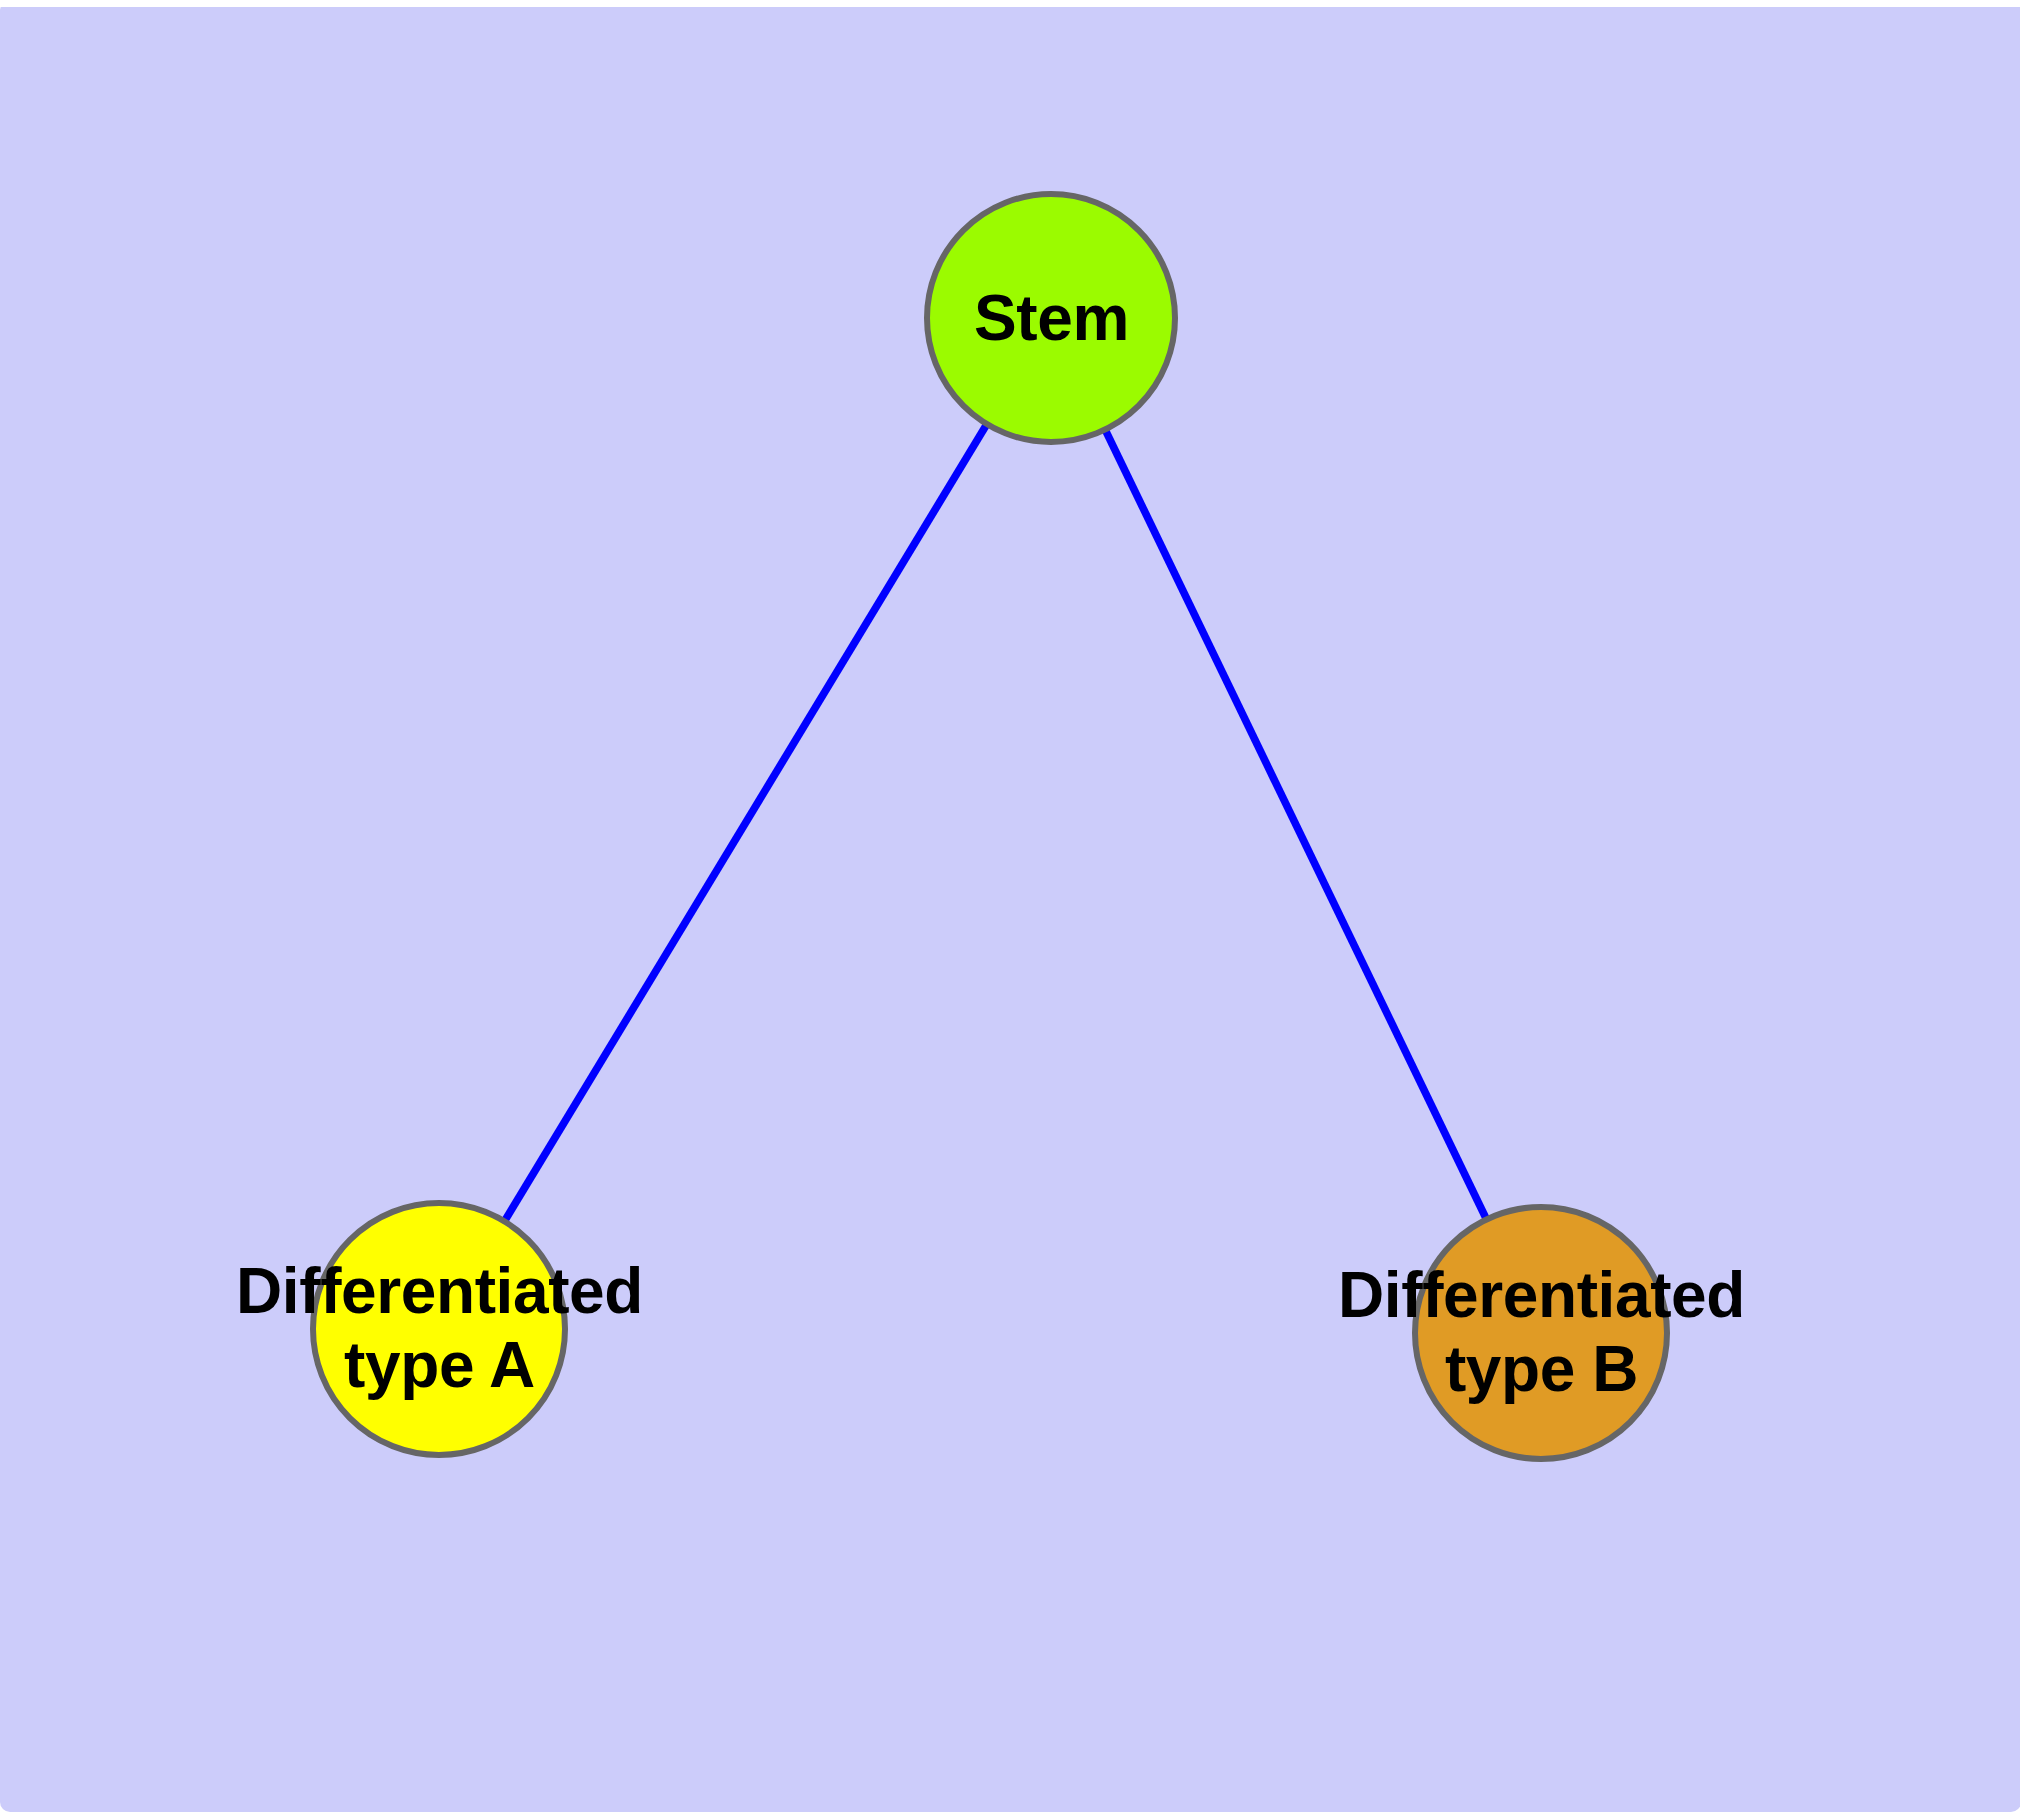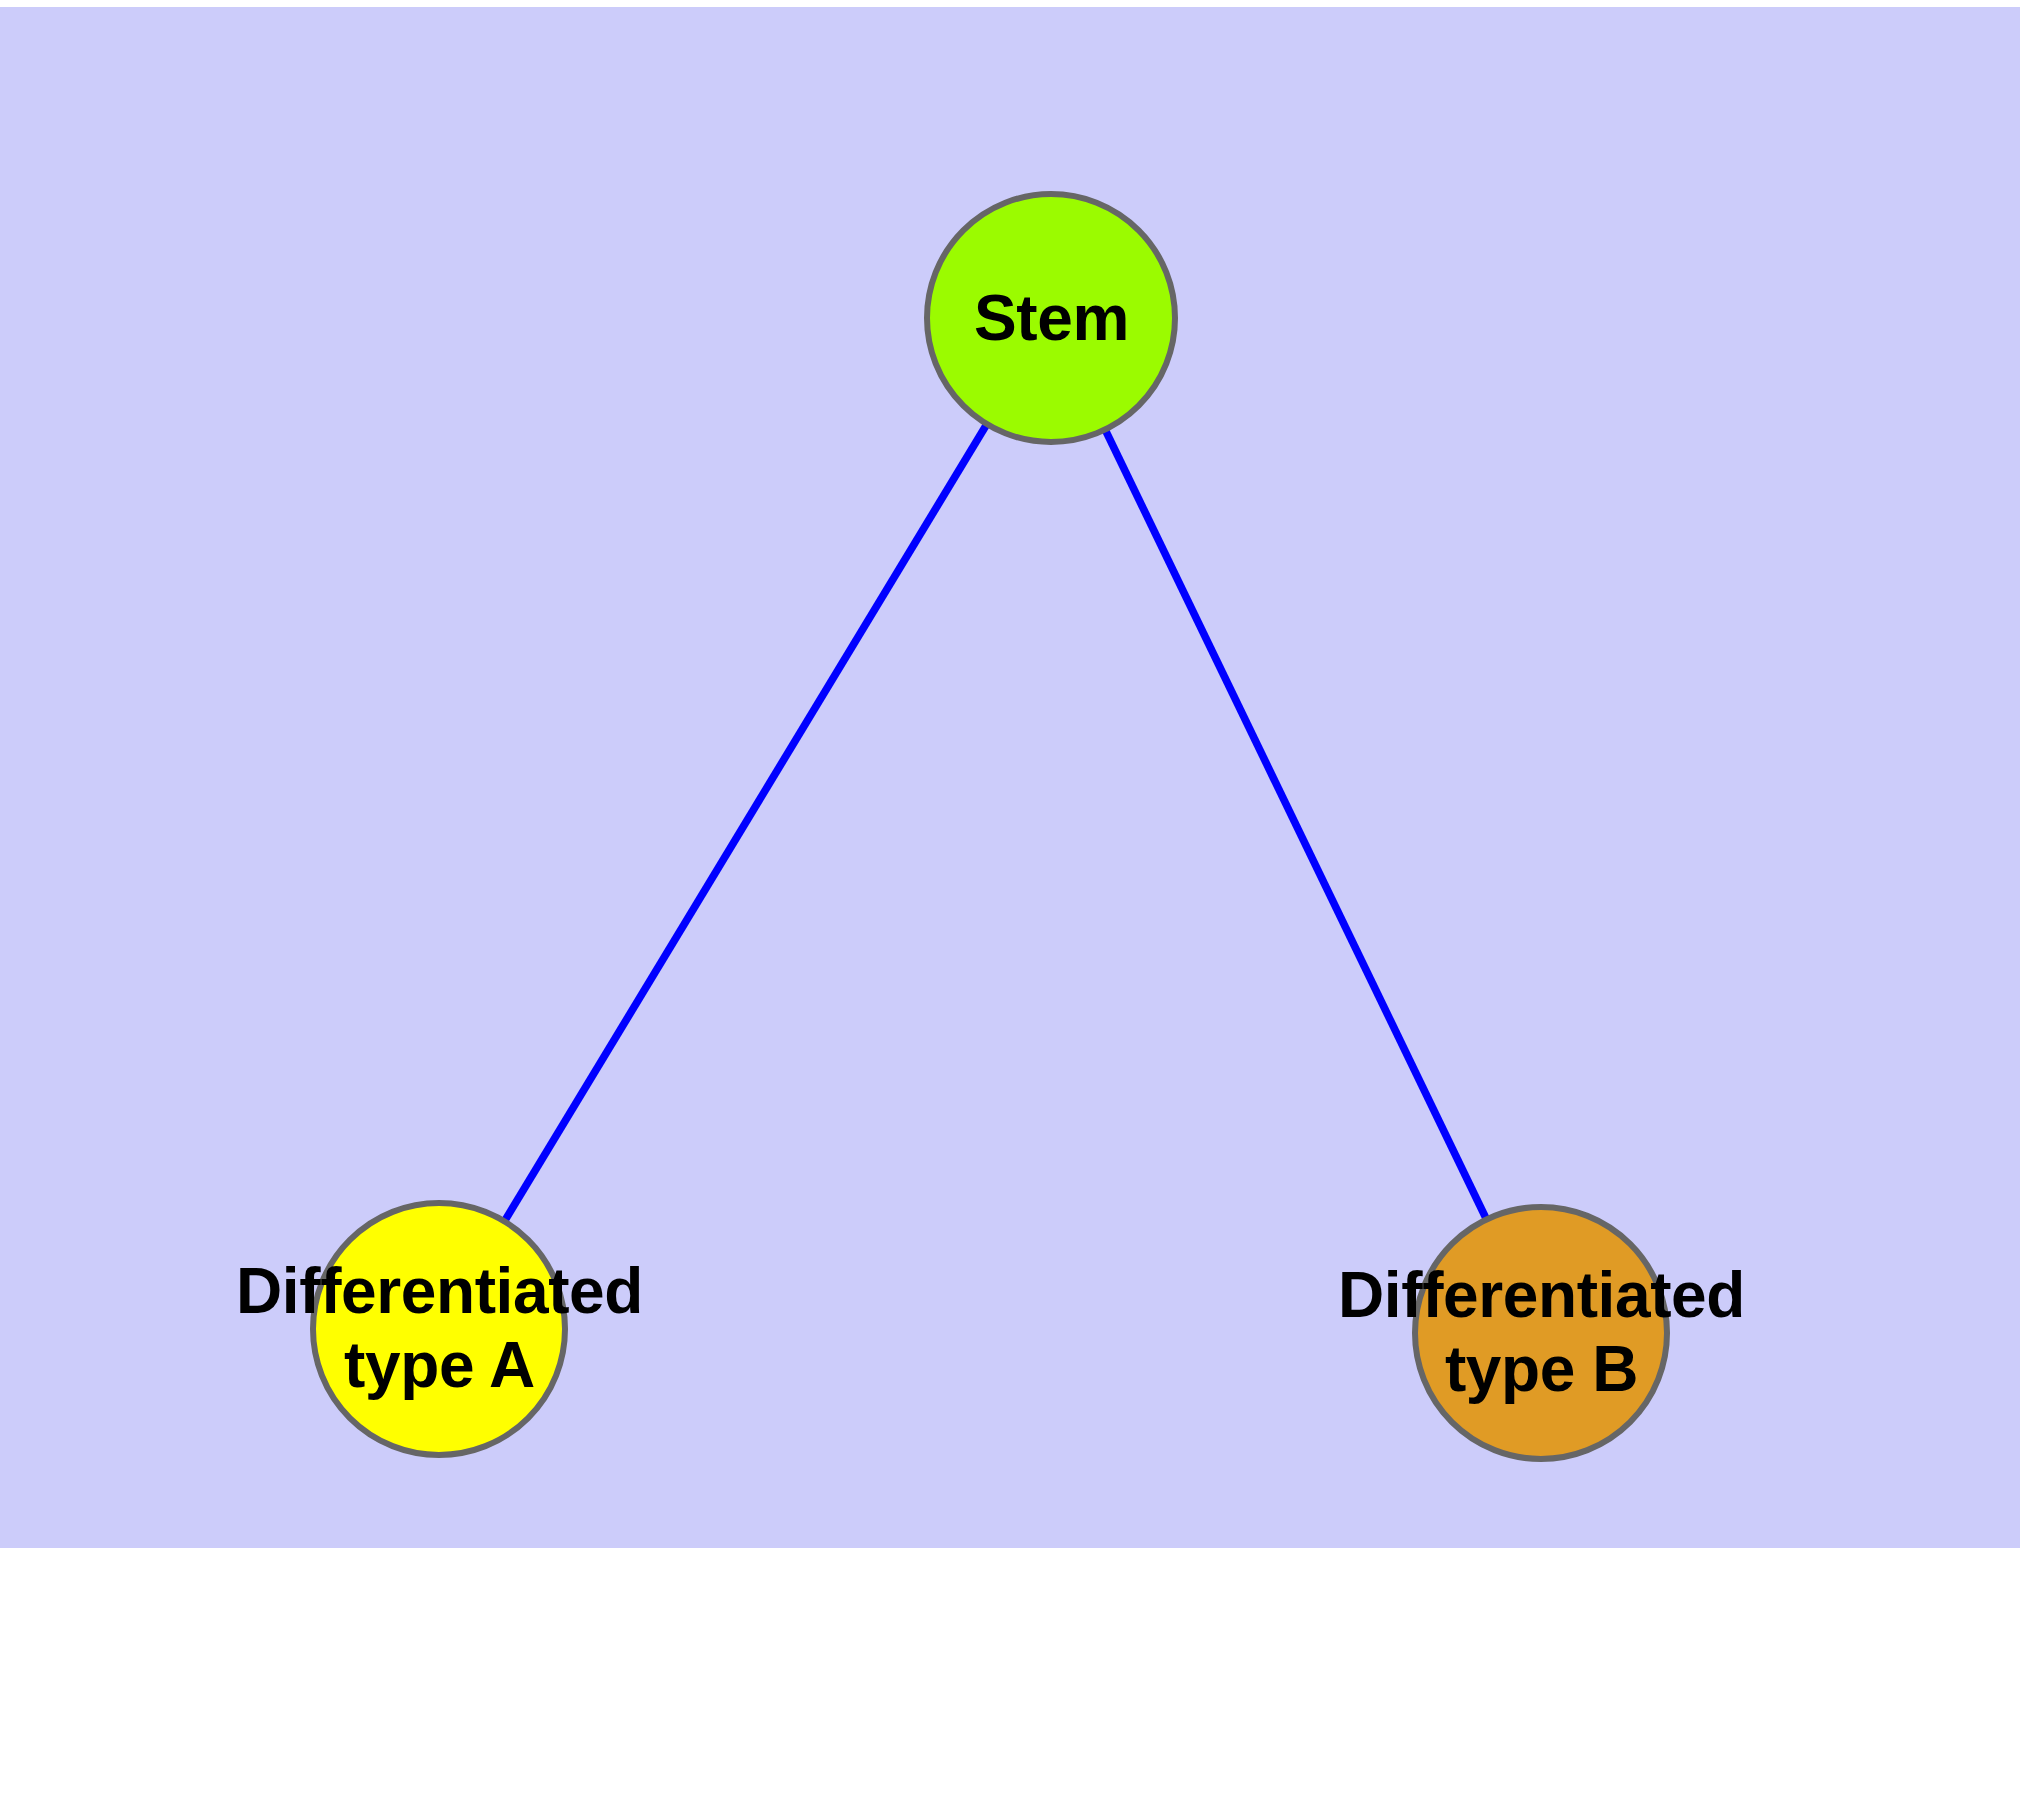--- a/index.html
+++ b/index.html
@@ -4,24 +4,25 @@
 <title>Cell Differentiation Graph</title>
 <style>
   html, body {
     margin: 0;
     padding: 0;
     background: #ffffff;
   }
   #canvas {
     position: relative;
     width: 2021px;
-    height: 1548px;
+    height: 1812px;
     overflow: hidden;
     background: #ffffff;
     font-family: "Liberation Sans", "DejaVu Sans", sans-serif;
+    border-radius: 10px;
   }
   #plot-bg {
     position: absolute;
     left: 0;
     top: 6.8px;
     width: 2021px;
     height: 1805px;
     background: #ccccfa;
   }
   #edge-layer {

